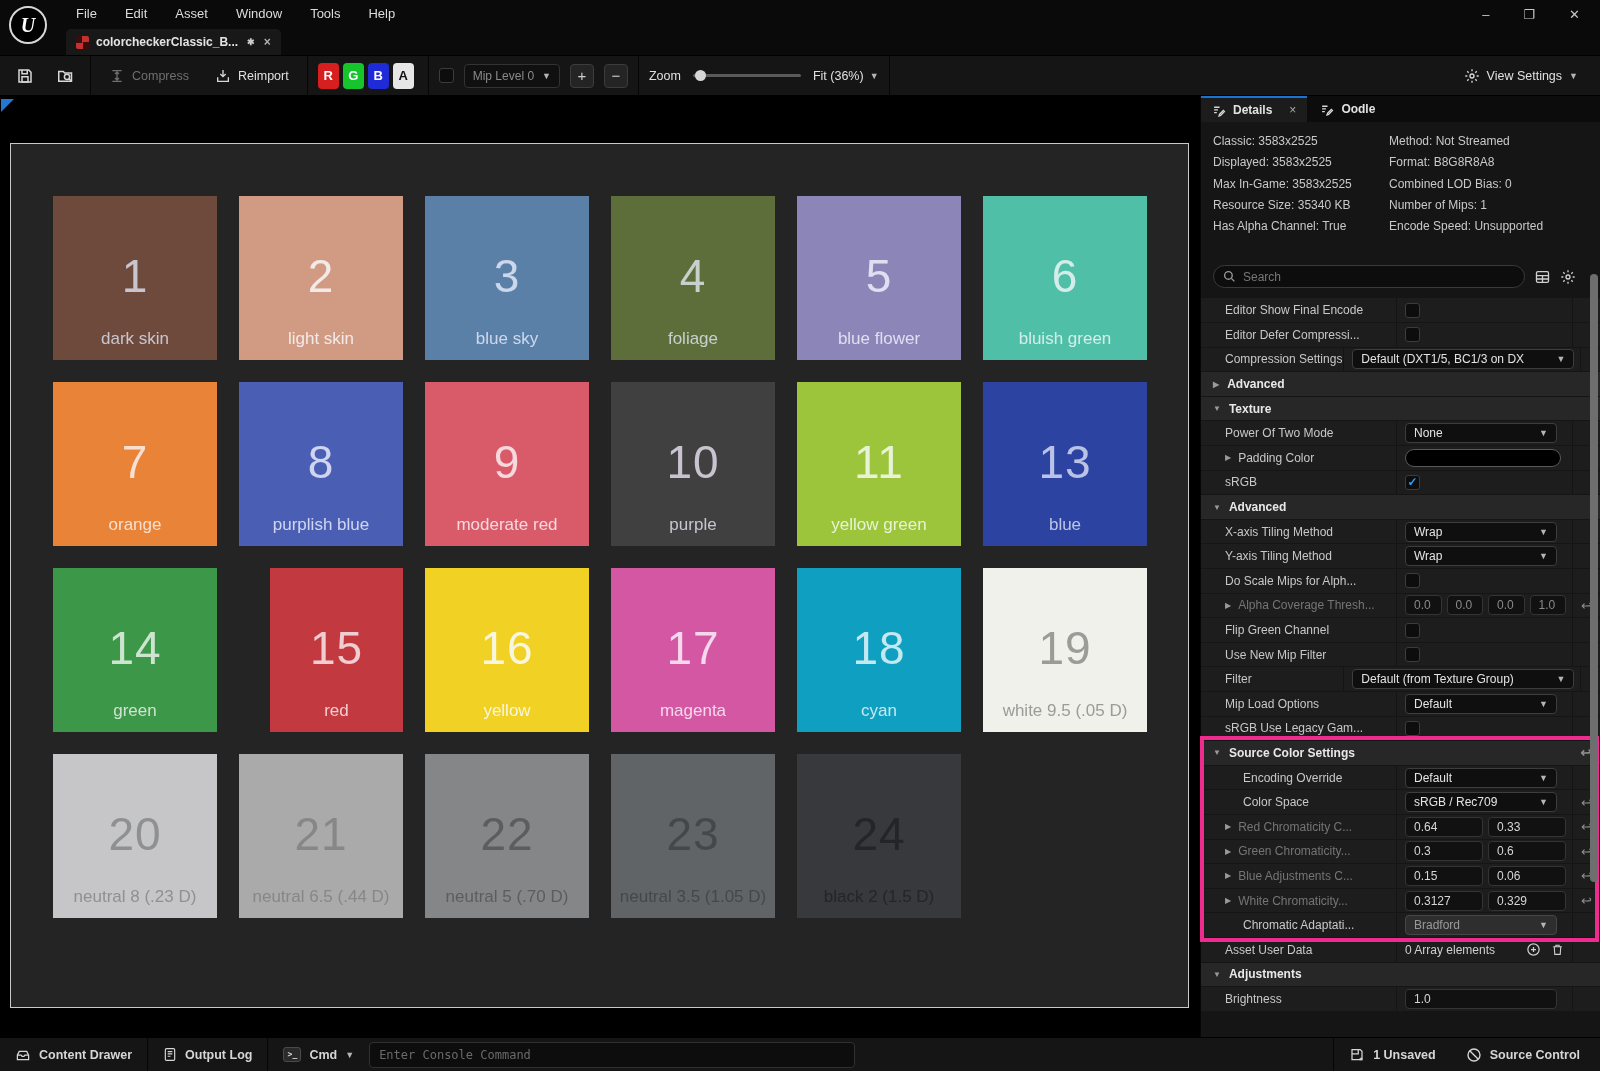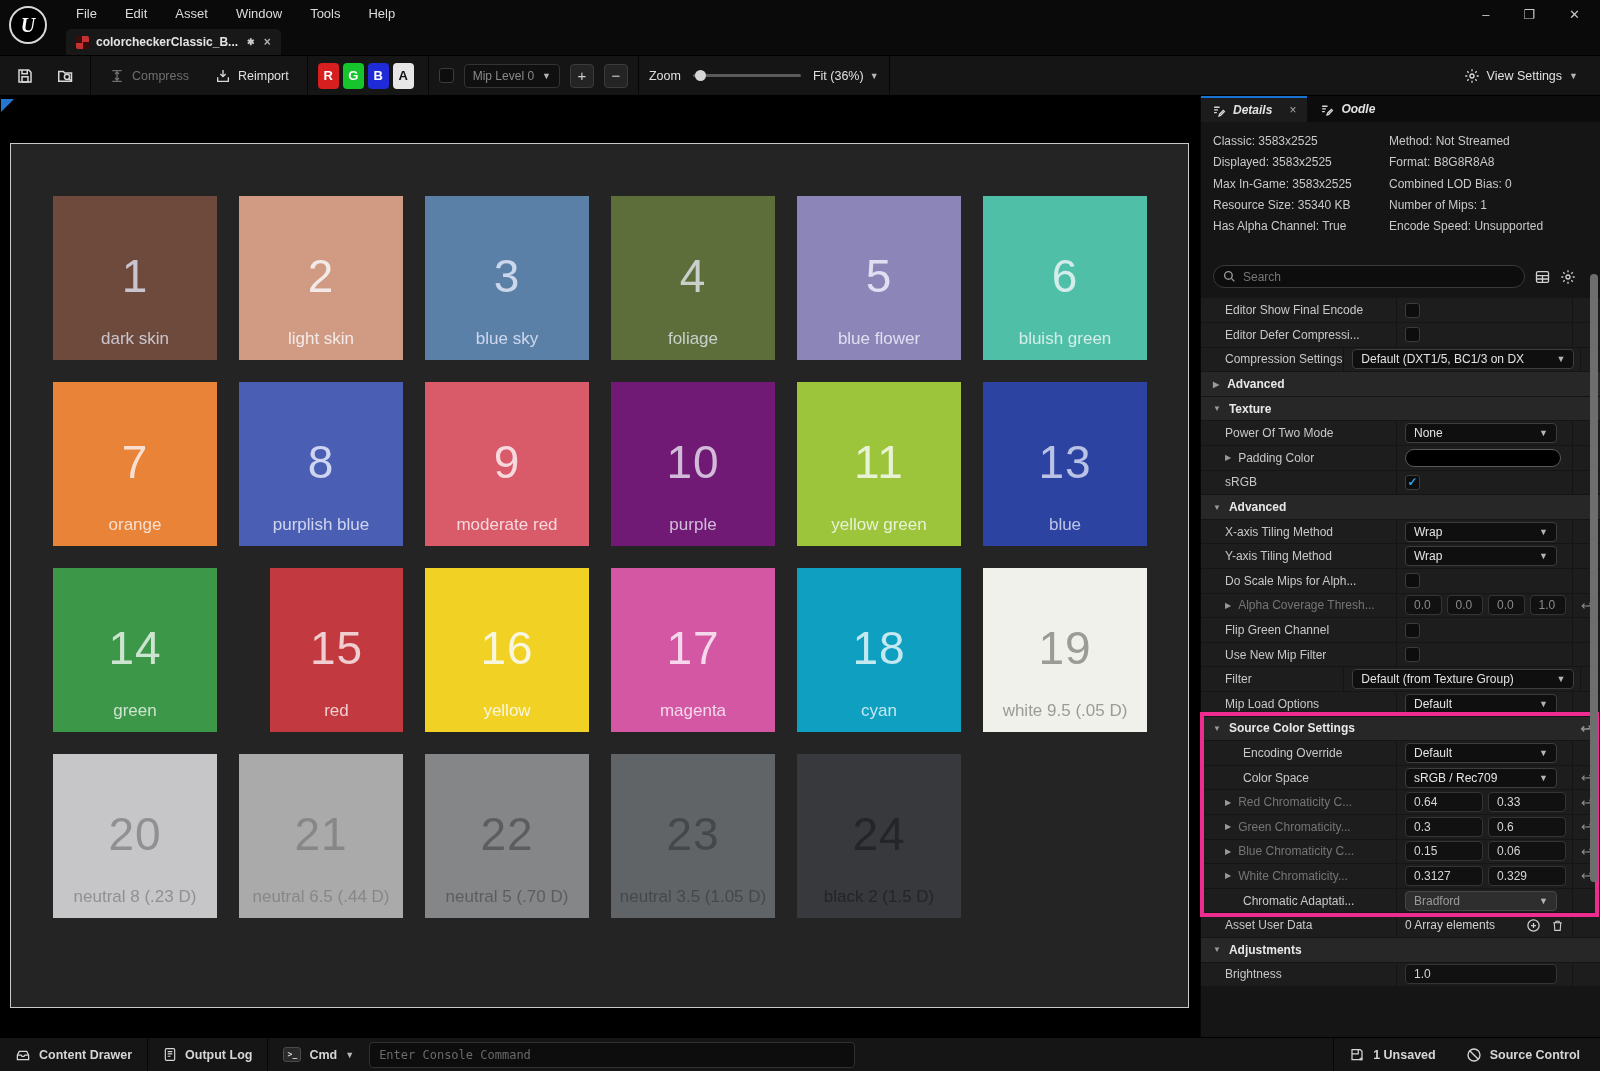--- a/index.html
+++ b/index.html
@@ -66,21 +66,21 @@
     column-gap:22px; row-gap:22px; padding:52px 0 0 42px; }
   .patch { display:flex; flex-direction:column; align-items:center; }
   .patch-num { flex:1; display:flex; align-items:center; font-size:46px; margin-top:26px; letter-spacing:1px; }
   .patch-label { margin-bottom:11px; font-size:17px; }
   .caption { text-align:center; margin-top:24px; font-size:20px; font-weight:bold; color:#fff; }
 
   
   .details-panel { width:400px; background:var(--panel-bg); display:flex; flex-direction:column; position:relative;
     border-left:1px solid #060606; }
   .dtabs { height:26px; background:#0c0c0c; display:flex; gap:2px; }
-  .dtab { display:flex; align-items:center; gap:7px; padding:0 11px; font-size:12px; font-weight:bold; color:#e2e2e2;font-style:italic; }
+  .dtab { display:flex; align-items:center; gap:7px; padding:0 11px; font-size:12px; font-weight:bold; color:#e2e2e2; }
   .dtab.active { background:#1c1c1c; border-top:2px solid var(--blue); }
   .dtab .tclose { font-weight:normal; color:#aaa; margin-left:10px; }
   .info { display:grid; grid-template-columns:176px 1fr; padding:9px 0 6px 12px; font-size:12px;
     line-height:21.3px; color:#c9c9c9; }
   .searchrow { display:flex; align-items:center; gap:9px; padding:0 24px 0 12px; margin-top:22px; }
   .searchbox { flex:1; height:23px; background:#0d0d0d; border:1px solid #3a3a3a; border-radius:12px;
     display:flex; align-items:center; gap:7px; padding:0 9px; }
   .searchbox input { flex:1; background:transparent; border:none; outline:none; color:#a9a9a9; font-size:12px;
     font-family:"Liberation Sans",sans-serif; }
   .searchbox input::placeholder { color:#777; }
@@ -263,21 +263,21 @@
             <div class="patch-label" style="color: rgba(250, 240, 236, 0.85);">orange</div>
           </div>
           <div class="patch" style="background: rgb(74, 95, 180);">
             <div class="patch-num" style="color: rgba(230, 234, 250, 0.85);">8</div>
             <div class="patch-label" style="color: rgba(230, 234, 250, 0.85);">purplish blue</div>
           </div>
           <div class="patch" style="background: rgb(217, 91, 105);">
             <div class="patch-num" style="color: rgba(250, 238, 242, 0.85);">9</div>
             <div class="patch-label" style="color: rgba(250, 238, 242, 0.85);">moderate red</div>
           </div>
-          <div class="patch" style="background: #701a75;">
+          <div class="patch" style="background: #404040;">
             <div class="patch-num" style="color: rgba(234, 228, 242, 0.8);">10</div>
             <div class="patch-label" style="color: rgba(234, 228, 242, 0.8);">purple</div>
           </div>
           <div class="patch" style="background: rgb(156, 197, 60);">
             <div class="patch-num" style="color: rgba(246, 250, 240, 0.85);">11</div>
             <div class="patch-label" style="color: rgba(246, 250, 240, 0.85);">yellow green</div>
           </div>
           <div class="patch" style="background: rgb(44, 67, 161);">
             <div class="patch-num" style="color: rgba(222, 228, 248, 0.8);">13</div>
             <div class="patch-label" style="color: rgba(222, 228, 248, 0.8);">blue</div>
@@ -539,20 +539,29 @@
             <span>Mip Load Options</span>
           </div>
           <div class="value-cell">
             <div class="dd">
               <span>Default</span>
               <span class="chev">▼</span>
             </div>
           </div>
           <div class="revert-cell"></div>
         </div>
+        <div class="row">
+          <div class="name-cell">
+            <span>sRGB Use Legacy Gam...</span>
+          </div>
+          <div class="value-cell">
+            <div class="cb"></div>
+          </div>
+          <div class="revert-cell"></div>
+        </div>
         <div class="hl-box">
           <div class="row cat">
             <span class="arrow">▼</span>
             <span>Source Color Settings</span>
             <span class="revert-cell">↩</span>
           </div>
           <div class="row">
             <div class="name-cell indent">
               <span>Encoding Override</span>
             </div>
@@ -594,21 +603,21 @@
             </div>
             <div class="value-cell">
               <div class="ninput">0.3</div>
               <div class="ninput">0.6</div>
             </div>
             <div class="revert-cell">↩</div>
           </div>
           <div class="row">
             <div class="name-cell gray">
               <span class="arrow">▶</span>
-              <span>Blue Chromaticity C...</span>
+              <span>Blue Adjustments C...</span>
             </div>
             <div class="value-cell">
               <div class="ninput">0.15</div>
               <div class="ninput">0.06</div>
             </div>
             <div class="revert-cell">↩</div>
           </div>
           <div class="row">
             <div class="name-cell gray">
               <span class="arrow">▶</span>

